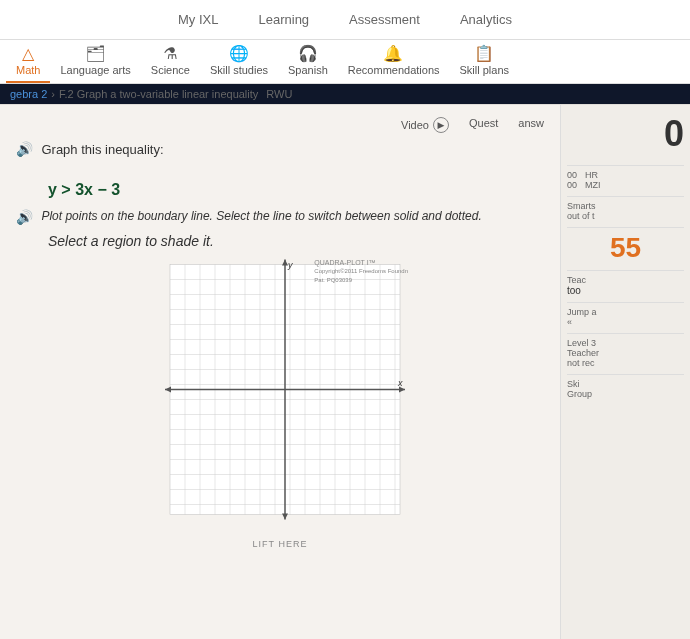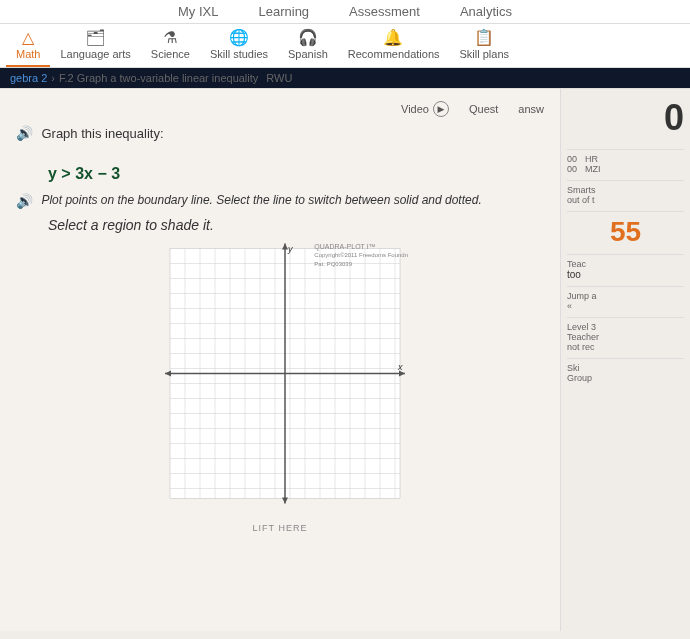--- a/index.html
+++ b/index.html
@@ -13,21 +13,21 @@
     }
 
     
     .top-nav {
       background: #fff;
       border-bottom: 1px solid #ddd;
       display: flex;
       align-items: flex-end;
       justify-content: center;
       gap: 40px;
-      padding: 4px 10px;
+      padding: 12px 10px;
       font-size: 13px;
       color: #555;
     }
     .top-nav span { cursor: pointer; color: #666; }
 
     
     .sec-nav {
       background: #fff;
       border-bottom: 1px solid #ddd;
       display: flex;
@@ -78,21 +78,20 @@
     .question-panel {
       flex: 1;
       background: #f5f2ee;
       padding: 12px 16px;
       position: relative;
     }
 
     .video-quest-bar {
       display: flex;
       justify-content: flex-end;
-      align-items: center;
       gap: 20px;
       margin-bottom: 8px;
       font-size: 11px;
       color: #555;
     }
     .video-btn {
       display: flex;
       align-items: center;
       gap: 4px;
       color: #555;

